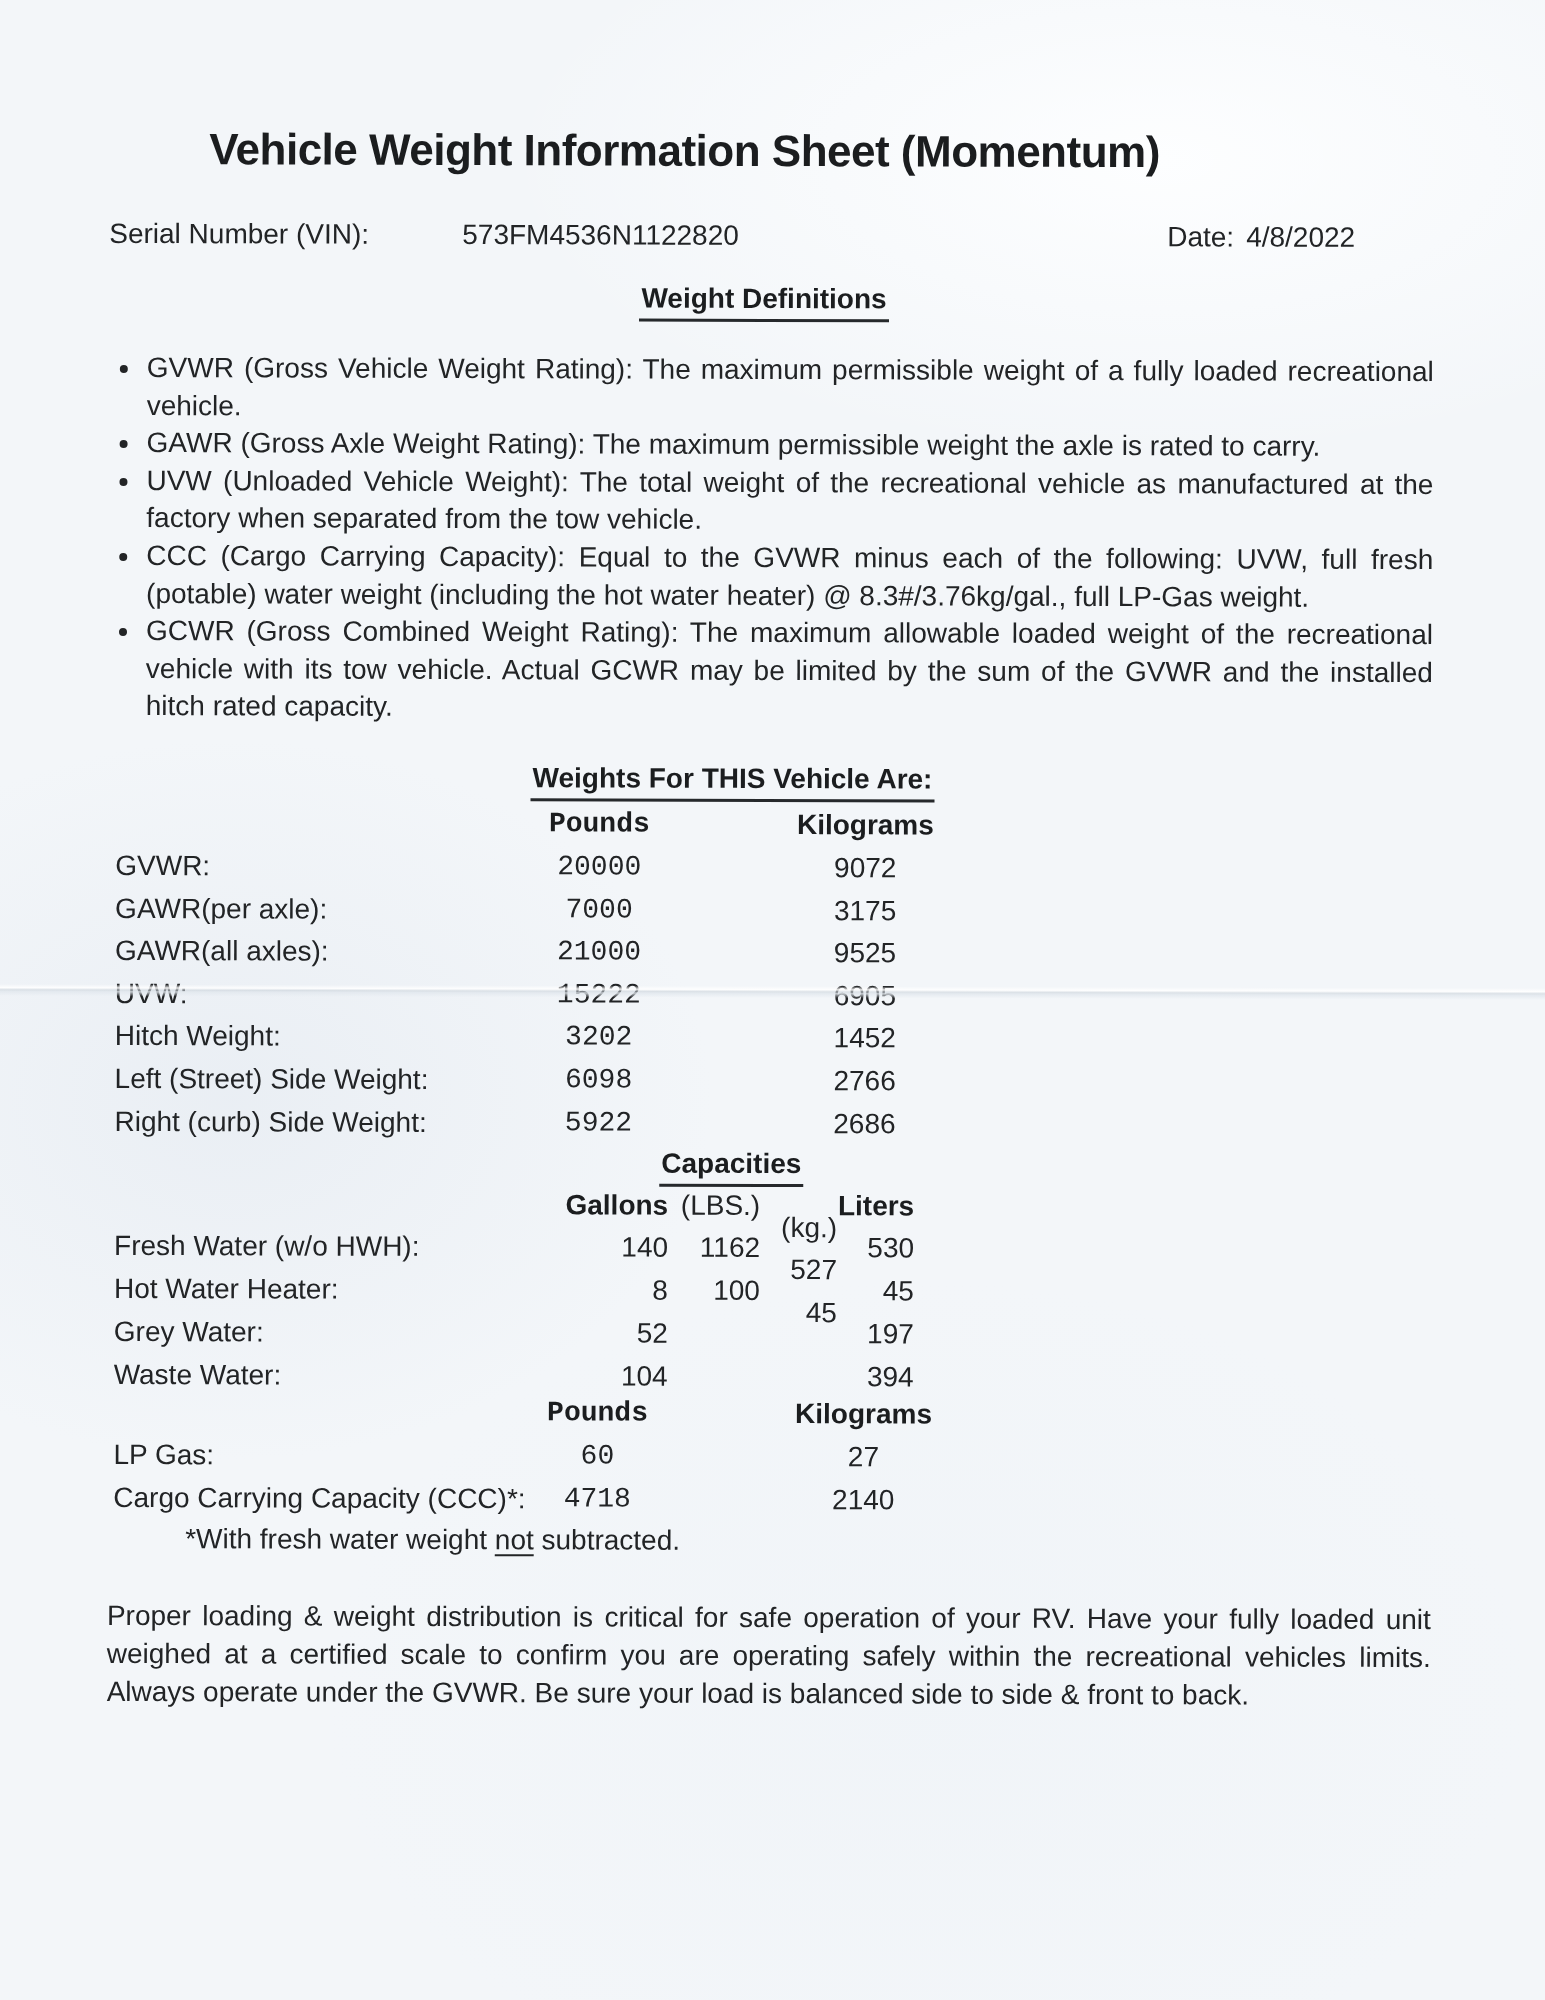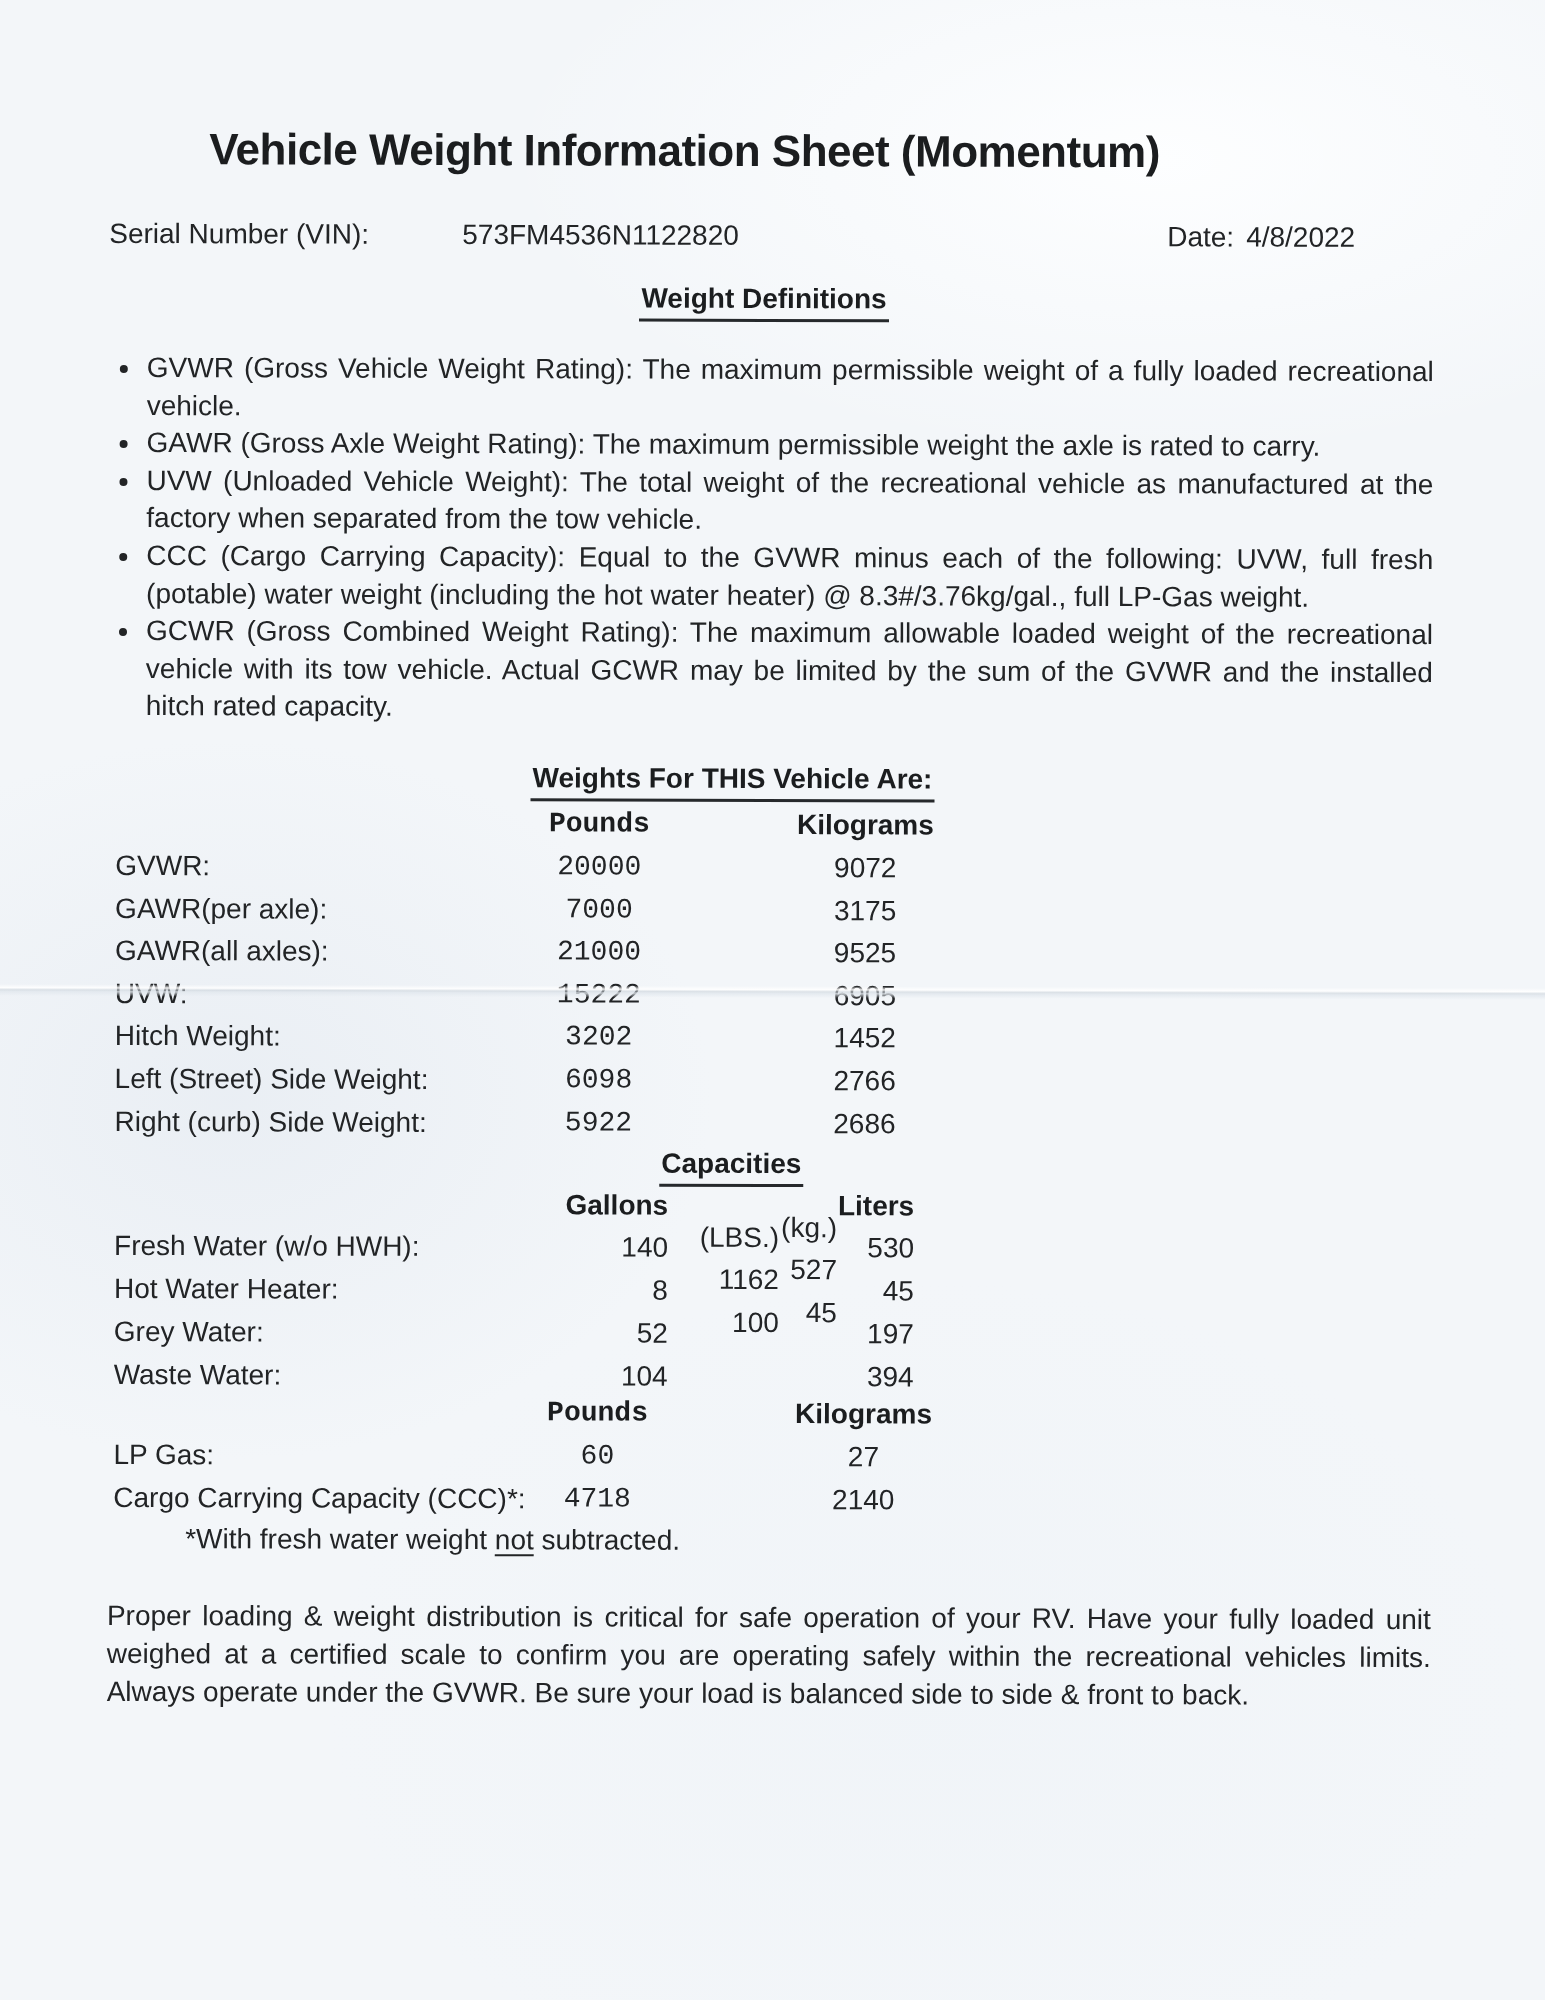--- a/index.html
+++ b/index.html
@@ -30,21 +30,21 @@
   .h-cap{top:1148px;left:118px;width:1234px;}
   .tblock{left:118px;width:1240px;font-size:28px;}
   .trow{position:relative;height:42.6px;white-space:nowrap;}
   .crow{height:43px;}
   .rlabel{display:inline-block;}
   .col{position:absolute;top:0;width:280px;text-align:center;}
   .w-lbs{left:344px;font-family:Liberation Mono, monospace;}
   .w-kg{left:610px;}
   .ccol{position:absolute;top:0;width:140px;text-align:right;}
   .c-gal{left:414px;}
-  .c-lbs{left:525px;margin-top:32px;}
+  .c-lbs{left:506px;}
   .c-kg{left:583px;margin-top:22px;}
   .c-ltr{left:660px;}
   .bold{font-weight:bold;color:#1b1d1f;}
   .weights-header{top:809px;}
   .wrows{top:852px;}
   .cap-header{top:1190px;}
   .crows{top:1232px;}
   .lp-header{top:1398px;}
   .lprows{top:1441px;}
   .footnote{top:1525px;left:190px;font-size:28px;}

